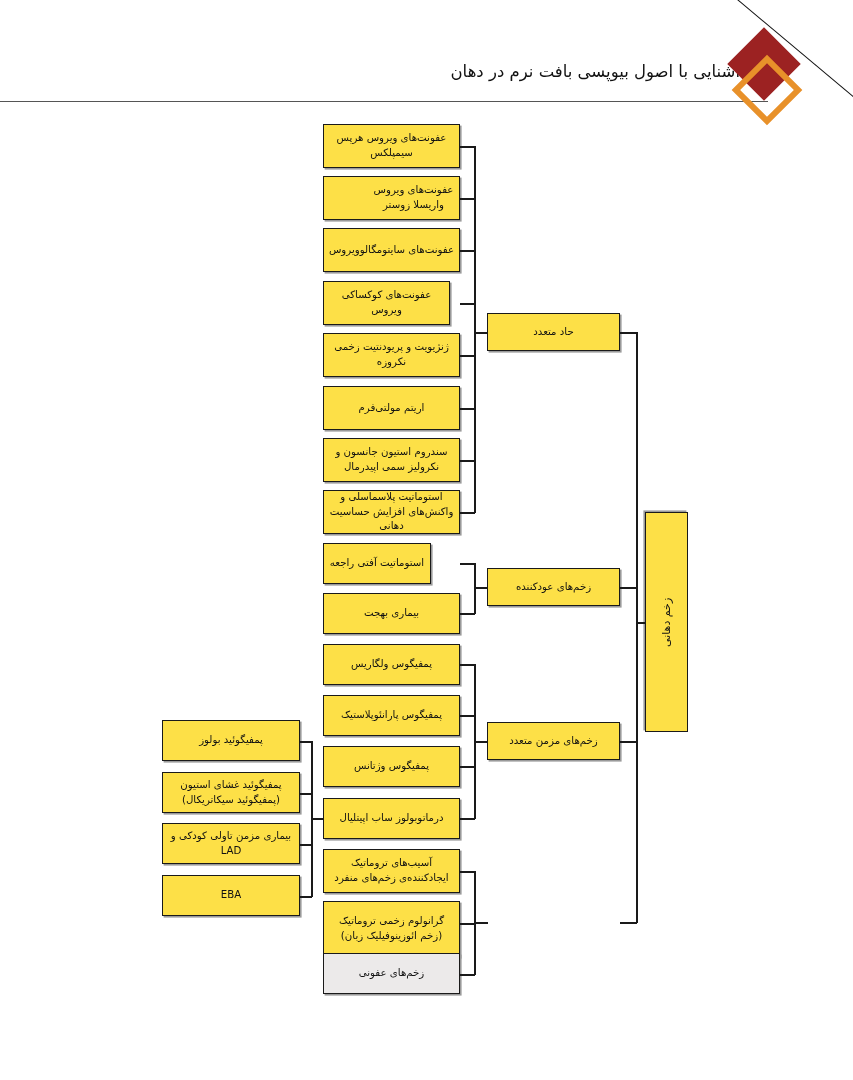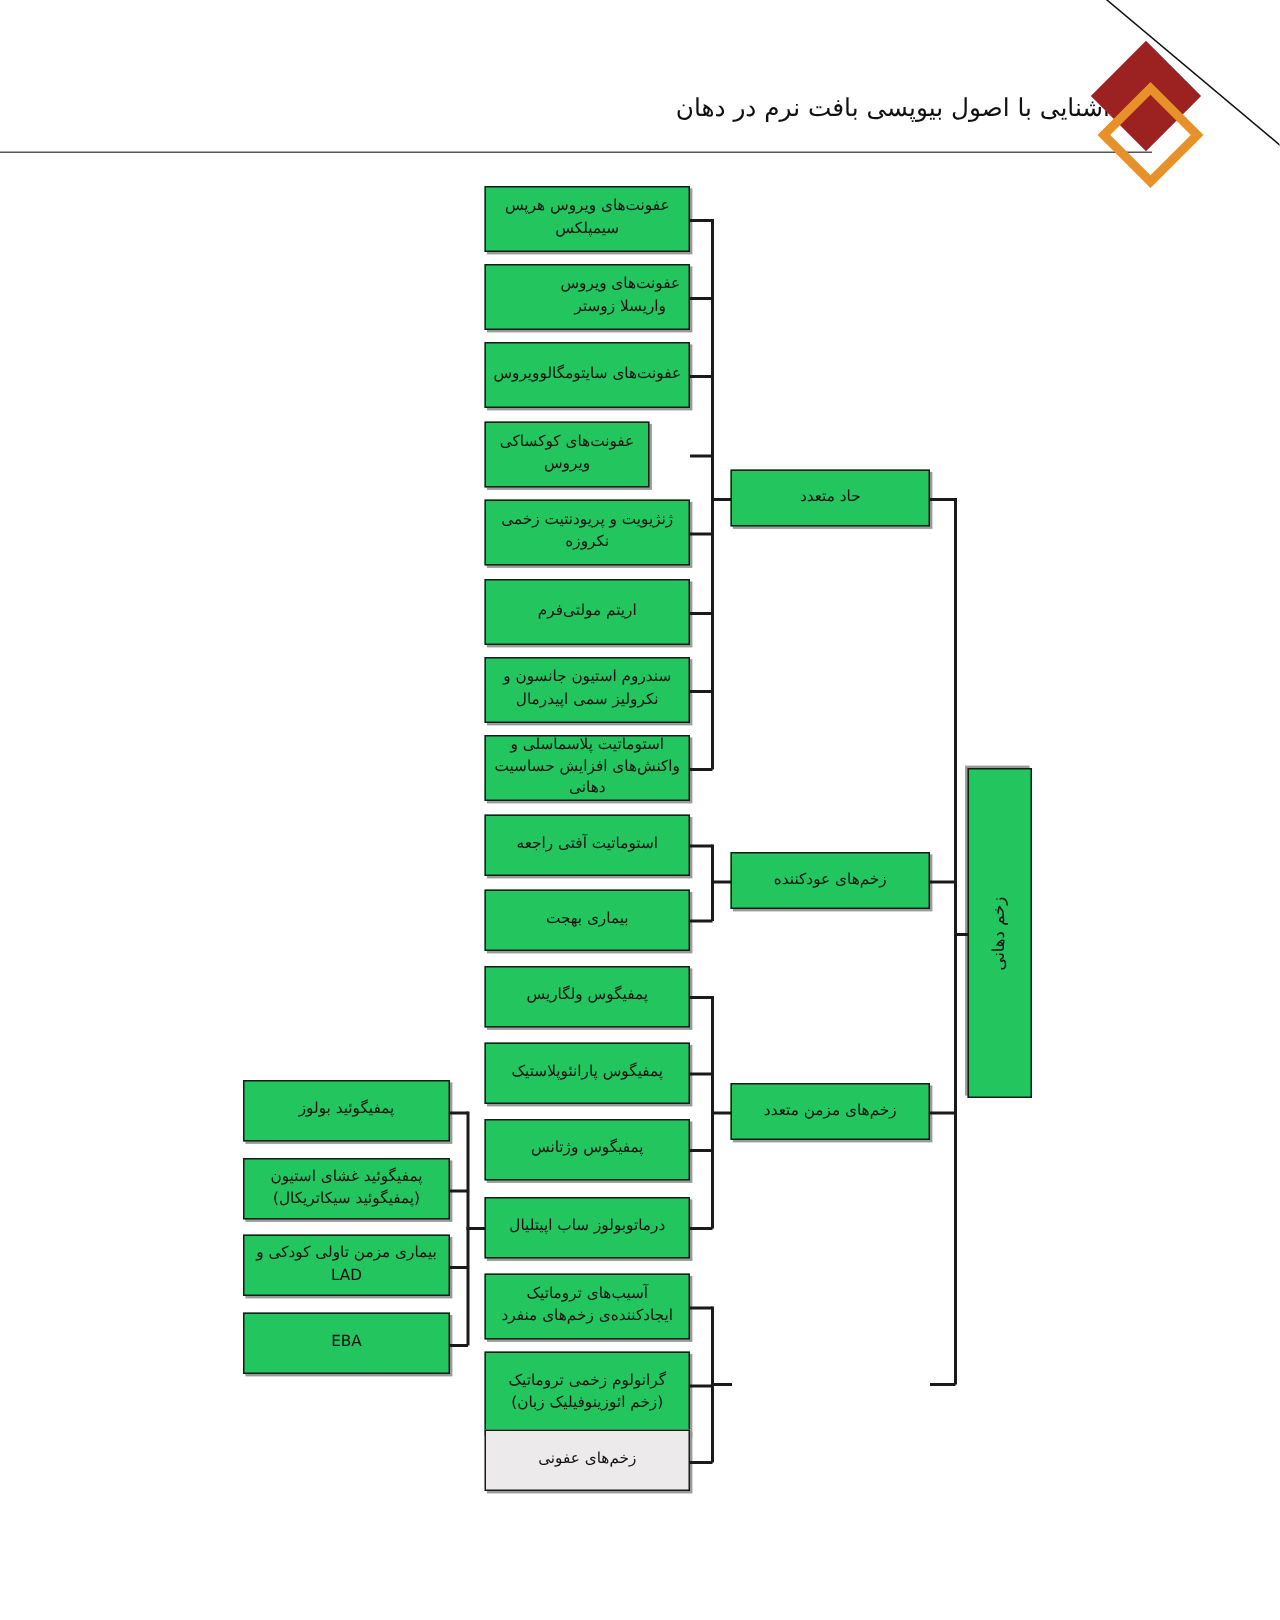--- a/index.html
+++ b/index.html
@@ -47,21 +47,21 @@
     position: absolute; left: 742px; top: 65px; width: 50px; height: 50px;
     border: 6px solid #e8912a; transform: rotate(45deg); background: transparent;
   }
 
   
   #diagram { position: absolute; left: 0; top: 0; width: 853px; height: 1000px; }
 
   .node {
     position: absolute;
     border: 1.6px solid #1a1a1a;
-    background: #22c55e;
+    background: #fde047;
     box-shadow: 1.6px 1.6px 0 0 #9a9a9a;
     display: flex; align-items: center; justify-content: center;
     text-align: center;
     direction: rtl;
     font-size: 10.2px;
     line-height: 1.45;
     color: #111;
     padding: 2px 4px;
     font-family: "DejaVu Sans", sans-serif;
   }
@@ -91,27 +91,27 @@
   <div id="deco-diag-line"></div>
   <div id="deco-diamond-red"></div>
   <div id="deco-diamond-orange"></div>
 </div>
 
 <div id="diagram">
 
   <div class="node" style="left:323px; top:124px; width:137px; height:44px;">عفونت‌های ویروس هرپس سیمپلکس</div>
   <div class="node" style="left:323px; top:176px; width:137px; height:44px;padding-left:48px;">عفونت‌های ویروس واریسلا زوستر</div>
   <div class="node" style="left:323px; top:228px; width:137px; height:44px;">عفونت‌های سایتومگالوویروس</div>
-  <div class="node" style="left:323px; top:281px; width:110px; height:44px;">عفونت‌های کوکساکی ویروس</div>
+  <div class="node" style="left:323px; top:281px; width:127px; height:44px;">عفونت‌های کوکساکی ویروس</div>
   <div class="node" style="left:323px; top:333px; width:137px; height:44px;">ژنژیویت و پریودنتیت زخمی نکروزه</div>
   <div class="node" style="left:323px; top:386px; width:137px; height:44px;">اریتم مولتی‌فرم</div>
   <div class="node" style="left:323px; top:438px; width:137px; height:44px;">سندروم استیون جانسون و نکرولیز سمی اپیدرمال</div>
   <div class="node" style="left:323px; top:490px; width:137px; height:44px;">استوماتیت پلاسماسلی و واکنش‌های افزایش حساسیت دهانی</div>
 
-  <div class="node" style="left:323px; top:543px; width:137px; height:41px;">استوماتیت آفتی راجعه</div>
+  <div class="node" style="left:323px; top:543px; width:108px; height:41px;">استوماتیت آفتی راجعه</div>
   <div class="node" style="left:323px; top:593px; width:137px; height:41px;">بیماری بهجت</div>
 
   <div class="node" style="left:323px; top:644px; width:137px; height:41px;">پمفیگوس ولگاریس</div>
   <div class="node" style="left:323px; top:695px; width:137px; height:41px;">پمفیگوس پارانئوپلاستیک</div>
   <div class="node" style="left:323px; top:746px; width:137px; height:41px;">پمفیگوس وژتانس</div>
   <div class="node" style="left:323px; top:798px; width:137px; height:41px;">درماتوبولوز ساب اپیتلیال</div>
 
   <div class="node" style="left:323px; top:849px; width:137px; height:44px;">آسیب‌های تروماتیک ایجادکننده‌ی زخم‌های منفرد</div>
   <div class="node" style="left:323px; top:901px; width:137px; height:56px;">گرانولوم زخمی تروماتیک (زخم ائوزینوفیلیک زبان)</div>
   <div class="node shaded" style="left:323px; top:953px; width:137px; height:41px;">زخم‌های عفونی</div>

